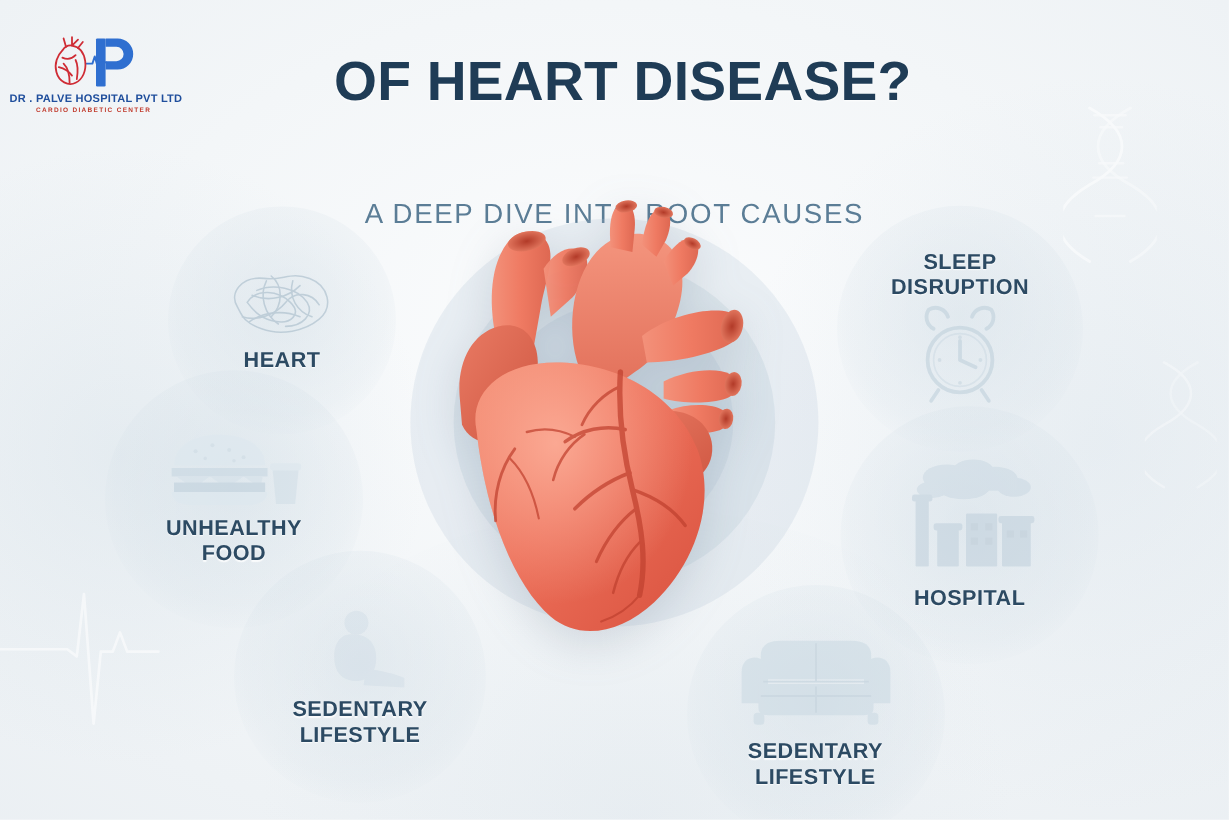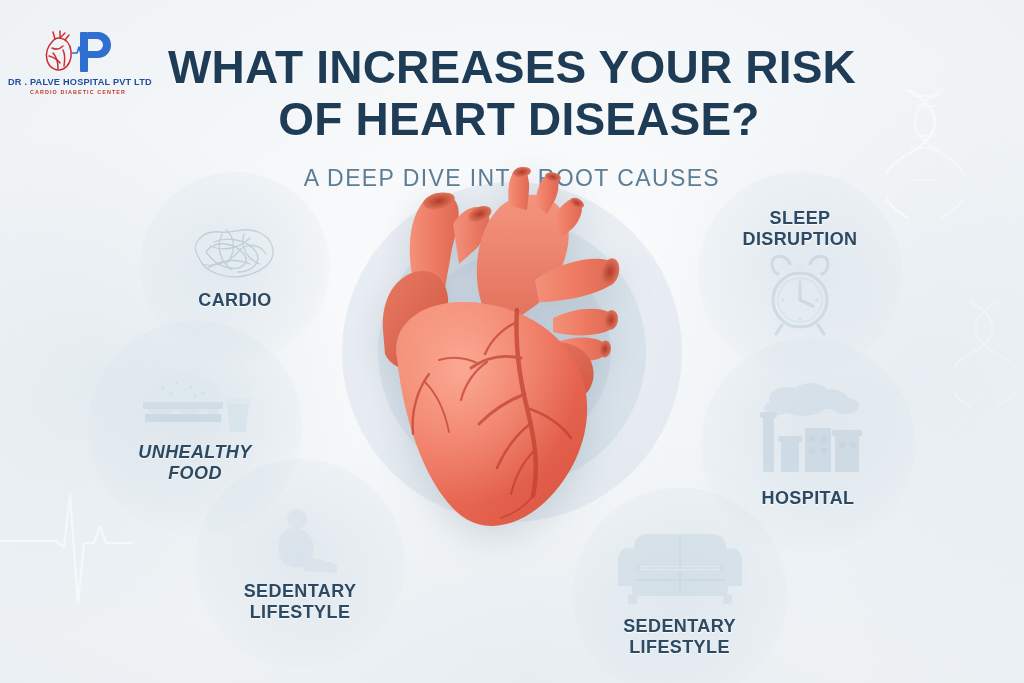--- a/index.html
+++ b/index.html
@@ -115,21 +115,21 @@
     text-shadow:0 1px 1px rgba(255,255,255,.85);
   }
 
   
   #factor-stress           { left:150px;  top:222px; width:170px; }
   #factor-stress .factor-badge { width:190px; height:190px; }
 
   #factor-sleep            { left:700px;  top:208px; width:200px; }
   #factor-sleep .factor-badge { width:205px; height:205px; }
 
-  #factor-food             { left:95px;   top:372px; width:200px;font-style:italic; }
+  #factor-food             { left:95px;   top:360px; width:200px; }
   #factor-food .factor-badge { width:215px; height:215px; }
 
   #factor-pollution        { left:698px;  top:382px; width:220px; }
   #factor-pollution .factor-badge { width:215px; height:215px; }
 
   #factor-sedentary-left   { left:190px;  top:505px; width:220px; }
   #factor-sedentary-left .factor-badge { width:210px; height:210px; }
 
   #factor-sedentary-right  { left:562px;  top:532px; width:235px; }
   #factor-sedentary-right .factor-badge { width:215px; height:215px; }
@@ -186,21 +186,20 @@
         <path d="M20 43 C20 36, 18 30, 15 27"></path>
         <path d="M26 40 C27 34, 27 28, 25 24"></path>
         <path d="M11 30 C15 31, 19 33, 22 37"></path>
       </g>
     </svg>
     <div class="logo-name">DR . PALVE HOSPITAL PVT LTD</div>
     <div class="logo-tag">CARDIO DIABETIC CENTER</div>
   </div>
 
   <h1 class="title">
-    <span>WHAT INCREASES YOUR RISK</span>
     <span class="line2">OF HEART DISEASE?</span>
   </h1>
   <div class="subtitle">A DEEP DIVE INTO ROOT CAUSES</div>
 
   <div class="heart-stage">
     <div class="halo halo-1"></div>
     <div class="halo halo-2"></div>
     <div class="halo halo-3"></div>
 
     <svg class="heart-svg" width="290" height="380" viewBox="0 0 290 380">
@@ -301,21 +300,21 @@
           <path d="M34 20 C48 14, 68 18, 76 30 C82 40, 72 50, 58 50"></path>
           <path d="M22 42 C34 46, 50 40, 58 30 C66 20, 80 22, 86 32"></path>
           <path d="M42 12 C36 24, 40 40, 52 48"></path>
           <path d="M64 12 C60 26, 68 38, 80 42"></path>
           <path d="M30 24 C44 30, 60 26, 70 16"></path>
           <path d="M28 46 C40 38, 56 36, 70 42"></path>
           <path d="M46 8 C56 16, 56 32, 46 42"></path>
         </g>
       </svg>
     </div>
-    <div class="factor-label">CARDIO</div>
+    <div class="factor-label">HEART</div>
   </div>
 
   <div class="factor icon-below" id="factor-sleep">
     <div class="factor-badge"></div>
     <div class="factor-label">SLEEP
 DISRUPTION</div>
     <div class="factor-icon">
       <svg width="92" height="88" viewBox="0 0 92 88">
         <g fill="none" stroke="#b9ccd8" stroke-width="3.2" stroke-linecap="round">
           <circle cx="46" cy="48" r="27"></circle>

